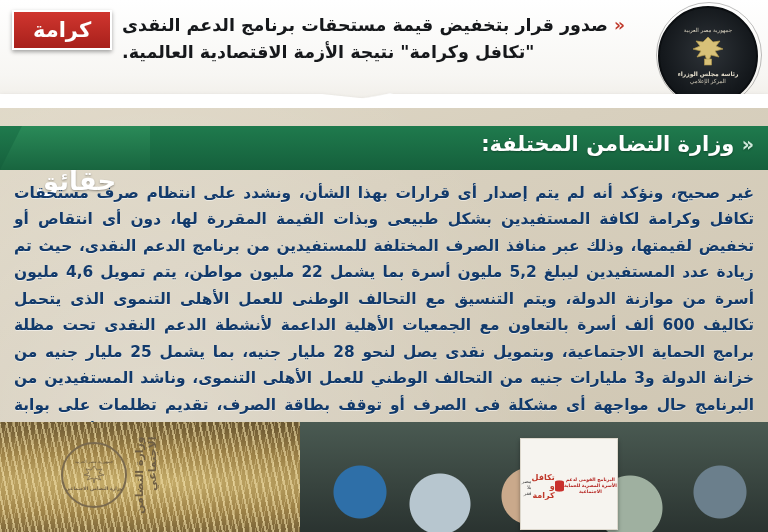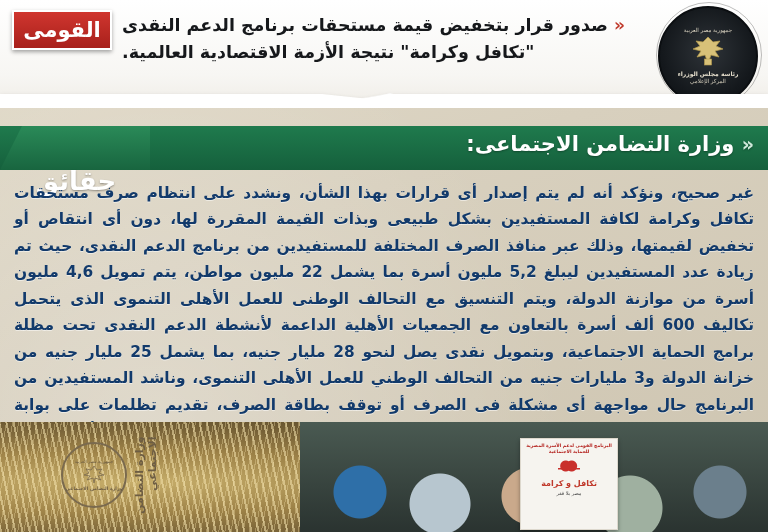--- a/index.html
+++ b/index.html
@@ -132,21 +132,21 @@
       radial-gradient(circle at 140px 82px, #b7c6cf 0 30px, transparent 31px),
       radial-gradient(circle at 230px 74px, #caa98b 0 28px, transparent 29px),
       radial-gradient(circle at 330px 86px, #9fb0a0 0 32px, transparent 33px),
       radial-gradient(circle at 420px 70px, #6b7f8c 0 26px, transparent 27px),
       linear-gradient(180deg,#4a5a52 0%,#2a3330 100%);
   }
   .poster{
     position:absolute;right:150px;bottom:2px;width:96px;height:86px;
     background:#f6f4ef;border:1px solid #ddd8cd;
     box-shadow:0 2px 4px rgba(0,0,0,.35);
-    display:flex;flex-direction:column;align-items:center;justify-content:flex-start;
+    display:flex;align-items:center;justify-content:flex-start;
     padding-top:4px;direction:rtl;
   }
   .poster .p-top{font-size:4.6px;color:#b4231f;font-weight:bold;line-height:1.25;text-align:center;}
   .poster .p-logo{
     width:22px;height:20px;margin:3px 0 2px;
     background:
       radial-gradient(circle at 35% 45%, #c9302c 0 5px, transparent 6px),
       radial-gradient(circle at 62% 45%, #c9302c 0 5px, transparent 6px),
       linear-gradient(180deg,transparent 55%, #c9302c 56%, #c9302c 62%, transparent 63%);
   }
@@ -187,36 +187,36 @@
         <svg viewBox="0 0 38 34" xmlns="http://www.w3.org/2000/svg">
           <path d="M19 2 L24 7 L31 6 L27 11 L34 14 L26 16 L30 22 L22 20 L19 28 L16 20 L8 22 L12 16 L4 14 L11 11 L7 6 L14 7 Z" fill="#d8c178" stroke="#b99f4f" stroke-width="0.7"></path>
           <rect x="15.5" y="24" width="7" height="6" fill="#d8c178" stroke="#b99f4f" stroke-width="0.6"></rect>
         </svg>
       </div>
       <div class="bottom-ar">رئاسة مجلس الوزراء</div>
       <div class="top-ar">المركز الإعلامي</div>
     </div>
 
     <div class="rumour-badge">
-      <span>القومى</span>
+      <span>كرامة</span>
     </div>
 
     <div class="rumour-text">
       <span class="chev-red">«</span>
       <span>صدور قرار بتخفيض قيمة مستحقات برنامج الدعم النقدى "تكافل وكرامة" نتيجة الأزمة الاقتصادية العالمية.</span>
     </div>
 
     <div class="torn"></div>
   </div>
 
   <div class="facts-row">
     <div class="facts-bar"></div>
     <div class="ministry">
       <span class="chev-white">«</span>
-      <span>وزارة التضامن الاجتماعى:</span>
+      <span>وزارة التضامن المختلفة:</span>
     </div>
     <div class="facts-label">حقائق</div>
   </div>
 
   <div class="body-text">
     <span>غير صحيح، ونؤكد أنه لم يتم إصدار أى قرارات بهذا الشأن، ونشدد على انتظام صرف مستحقات تكافل وكرامة لكافة المستفيدين بشكل طبيعى وبذات القيمة المقررة لها، دون أى انتقاص أو تخفيض لقيمتها، وذلك عبر منافذ الصرف المختلفة للمستفيدين من برنامج الدعم النقدى، حيث تم زيادة عدد المستفيدين ليبلغ 5,2 مليون أسرة بما يشمل 22 مليون مواطن، يتم تمويل 4,6 مليون أسرة من موازنة الدولة، ويتم التنسيق مع التحالف الوطنى للعمل الأهلى التنموى الذى يتحمل تكاليف 600 ألف أسرة بالتعاون مع الجمعيات الأهلية الداعمة لأنشطة الدعم النقدى تحت مظلة برامج الحماية الاجتماعية، وبتمويل نقدى يصل لنحو 28 مليار جنيه، بما يشمل 25 مليار جنيه من خزانة الدولة و3 مليارات جنيه من التحالف الوطني للعمل الأهلى التنموى، وناشد المستفيدين من البرنامج حال مواجهة أى مشكلة فى الصرف أو توقف بطاقة الصرف، تقديم تظلمات على بوابة الاستعلام والشكاوى لبرنامج تكافل وكرامة عبر الرابط التالى: "</span><a class="link" href="#">tk.moss.gov.eg</a><span>"، أو الاتصال بالخط الساخن 19680.</span>
   </div>
 
   <div class="photo-strip">
     <div class="photo">

